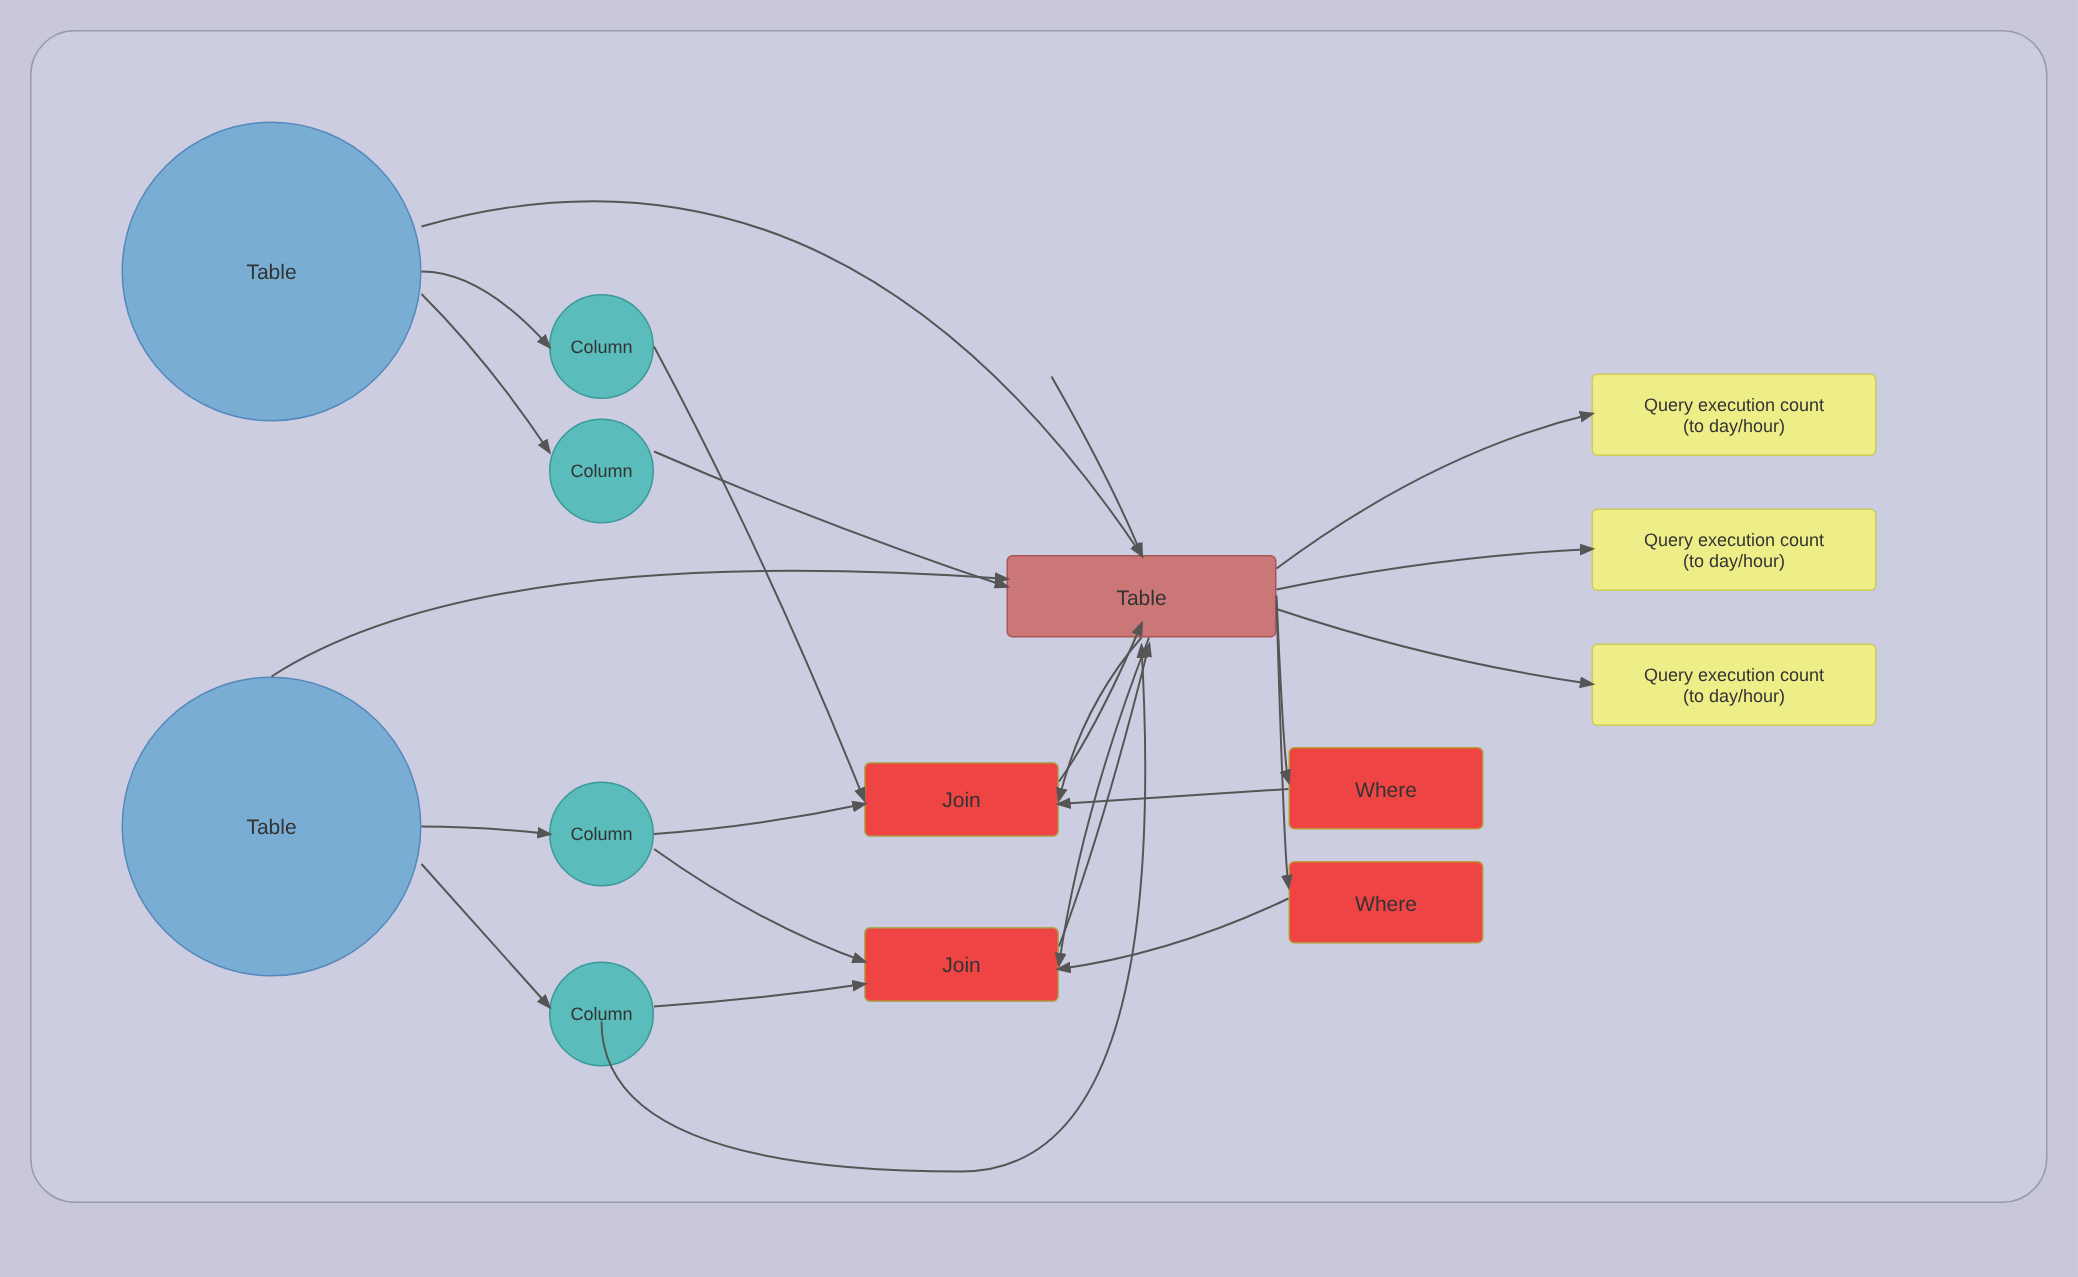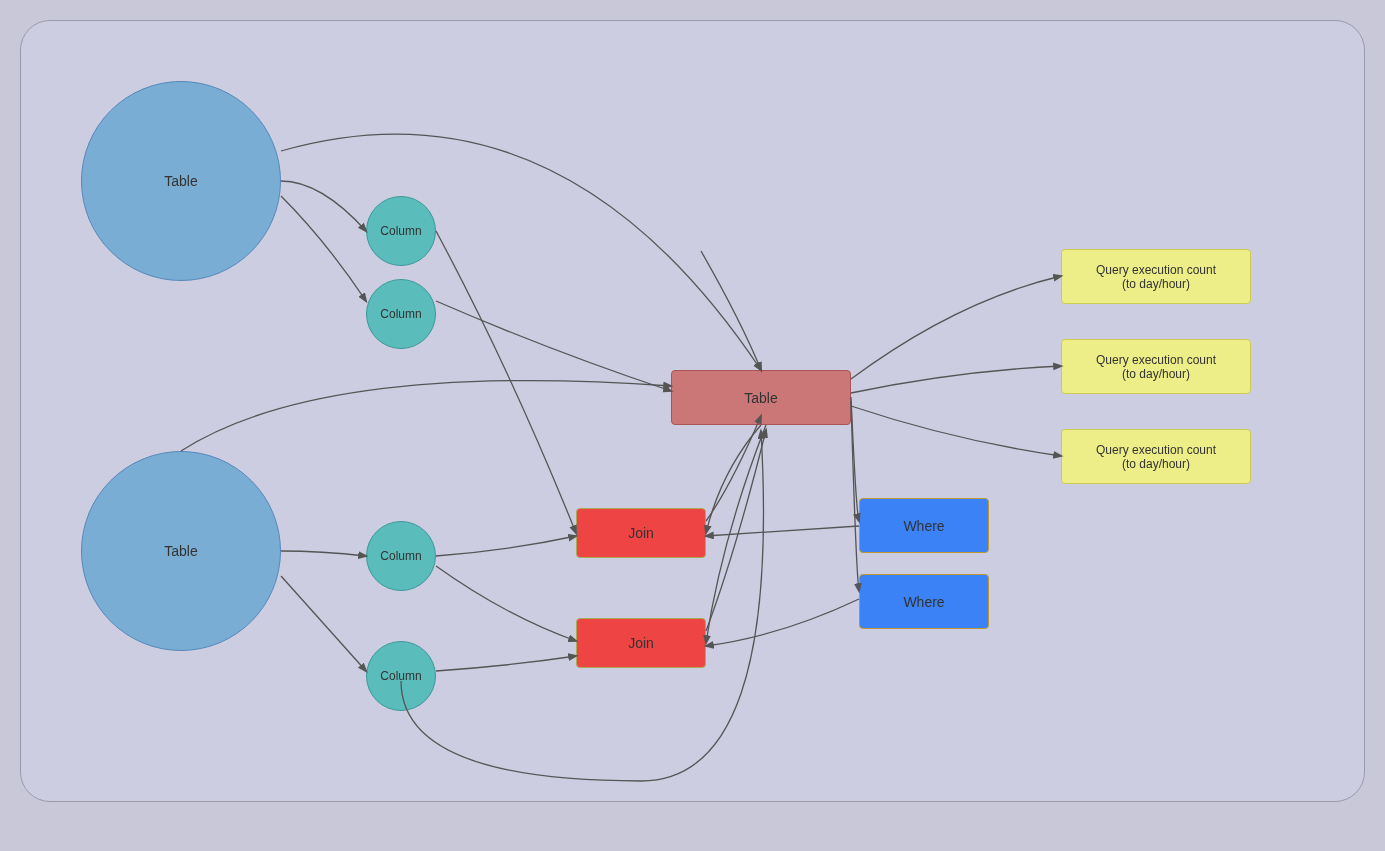--- a/index.html
+++ b/index.html
@@ -65,21 +65,21 @@
     .rect-join {
       width: 130px;
       height: 50px;
       background: #ef4444;
       border: 1.5px solid #aaaa55;
       border-radius: 4px;
     }
     .rect-where {
       width: 130px;
       height: 55px;
-      background: #3b82f6;
+      background: #ef4444;
       border: 1.5px solid #bb9933;
       border-radius: 4px;
       text-align: center;
     }
     .rect-query-count {
       width: 190px;
       height: 55px;
       background: #eeee88;
       border: 1.5px solid #cccc55;
       border-radius: 4px;

